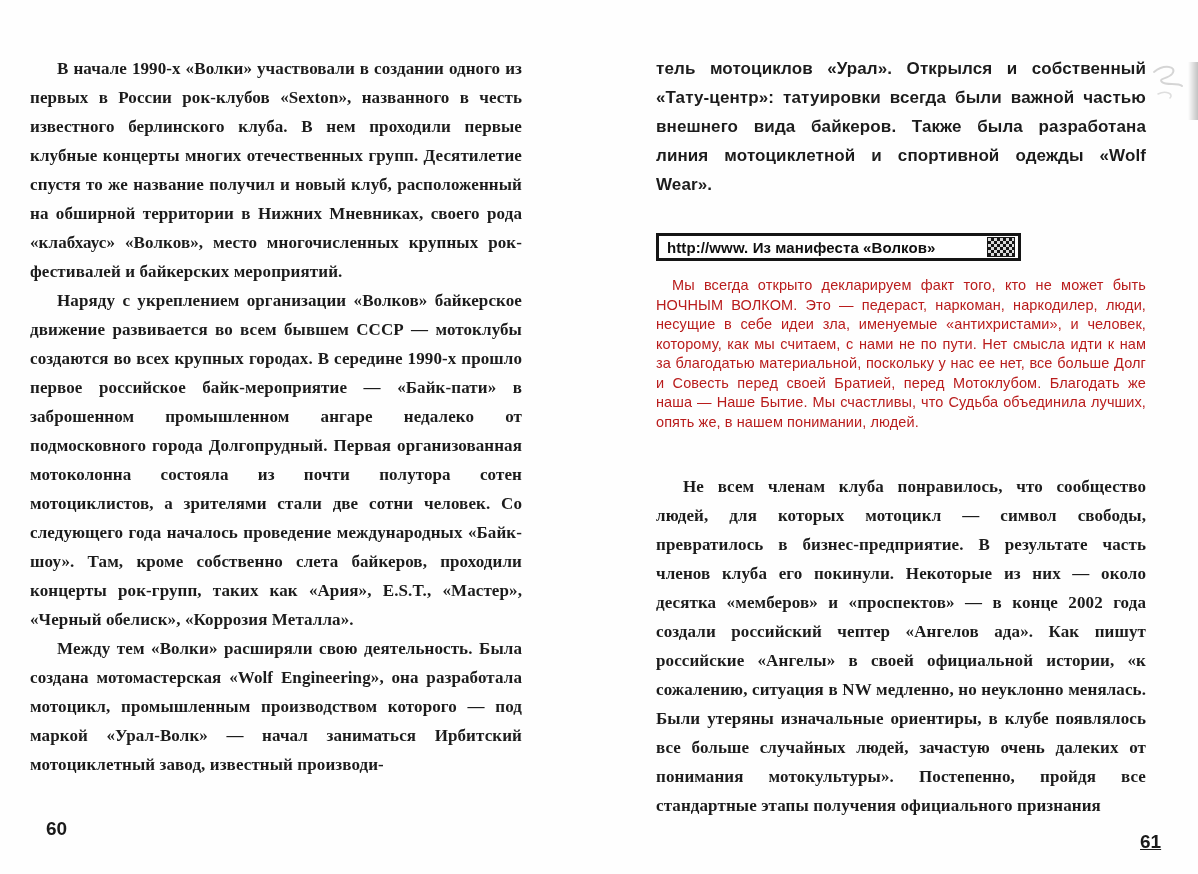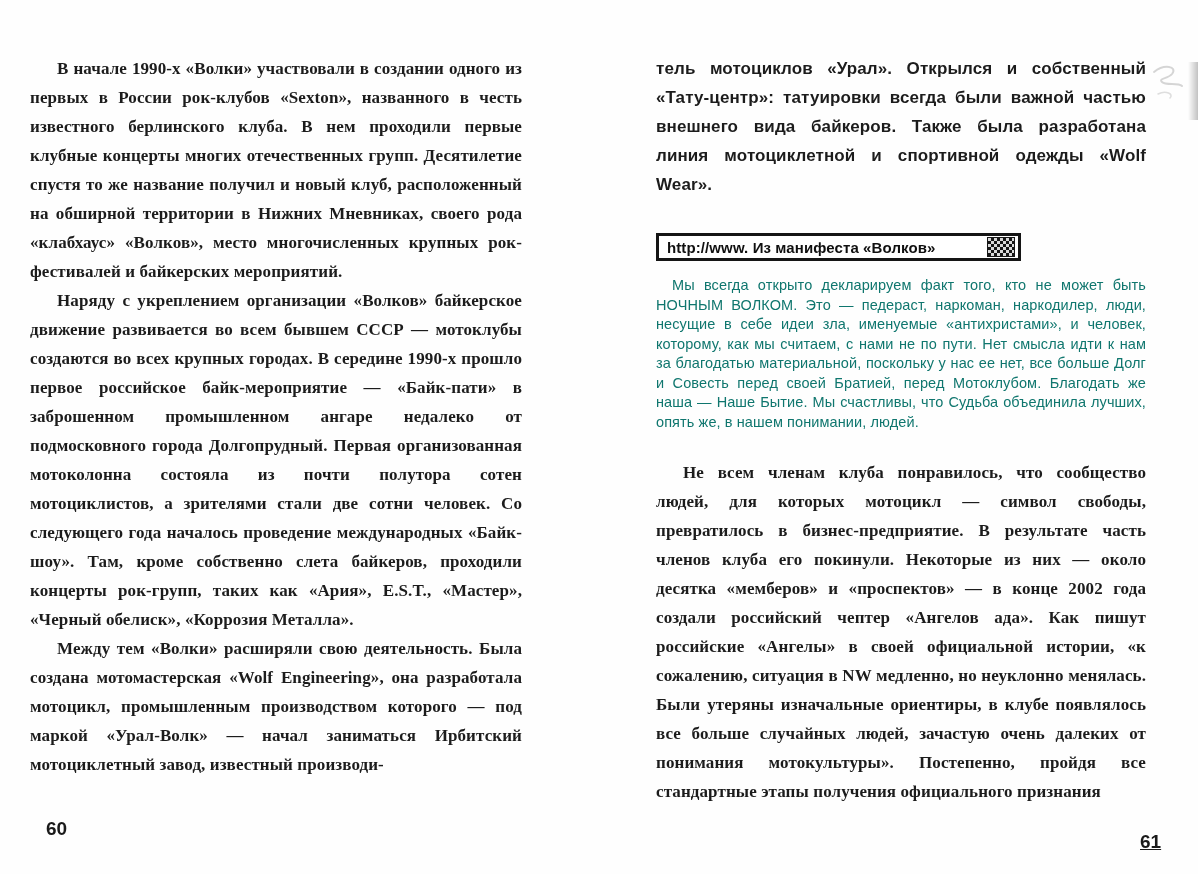--- a/index.html
+++ b/index.html
@@ -30,21 +30,21 @@
   p.body-text {
     margin: 0;
     font-size: 17px;
     line-height: 29px;
     font-weight: 700;
     text-align: justify;
     color: #1c1c1c;
     letter-spacing: 0.1px;
   }
   p.first-indent { text-indent: 27px; font-family: Liberation Serif, serif; }
-  p.para-gap { margin-top: 26px; }
+  p.para-gap { margin-top: 40px; }
 
   .manifest-box {
     box-sizing: border-box;
     margin-top: 34px;
     width: 365px;
     border: 3px solid #151515;
     display: flex;
     align-items: center;
     justify-content: space-between;
     padding: 1px 3px 1px 8px;
@@ -66,21 +66,21 @@
       0 0 / 6px 6px;
     border: 1px solid #161616;
   }
   p.manifest-body {
     margin: 15px 0 12px 0;
     font-size: 14.5px;
     line-height: 19.5px;
     font-weight: 400;
     text-align: justify;
     text-indent: 16px;
-    color: #0f766e;
+    color: #b91c1c;
     letter-spacing: 0.1px;
   }
 
   .page-number {
     position: absolute;
     font-size: 19px;
     font-weight: 700;
     color: #1a1a1a;
   }
   .page-number-left  { left: 30px;  top: 818px; margin-left: 16px; }

